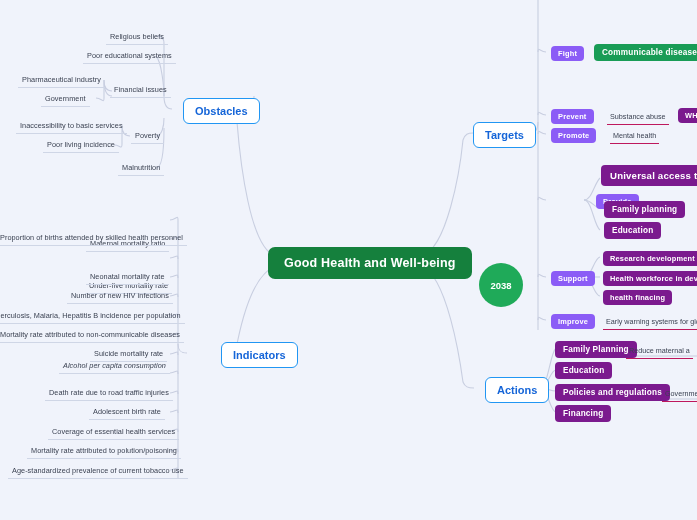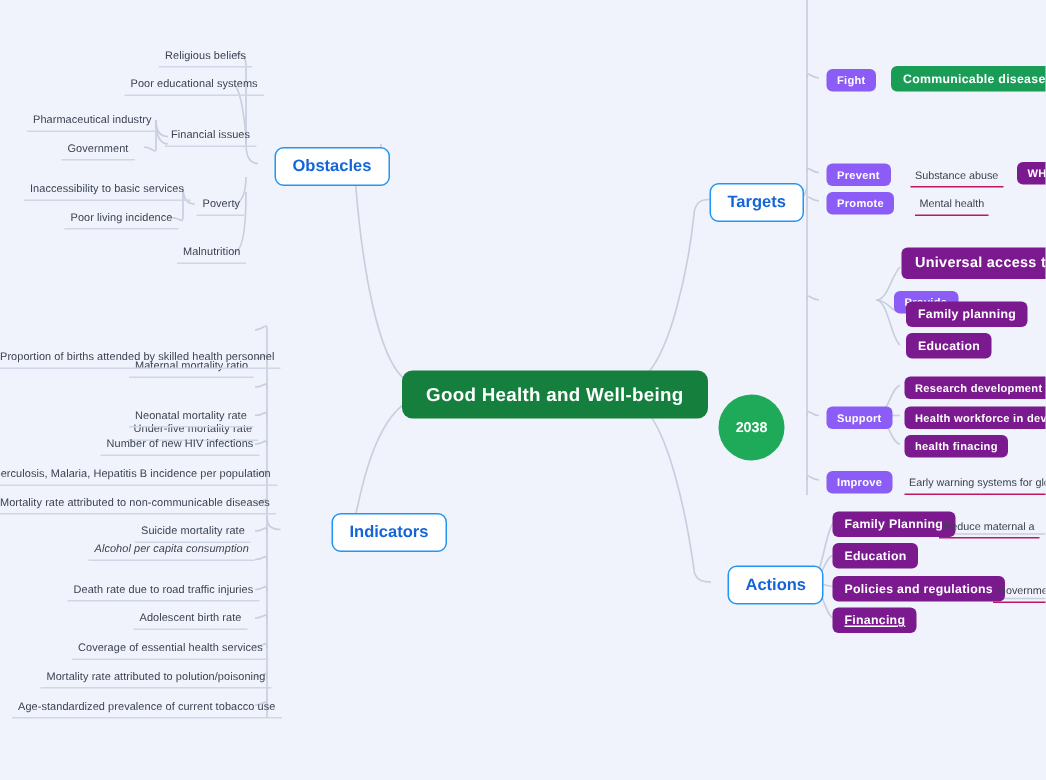--- a/index.html
+++ b/index.html
@@ -178,15 +178,15 @@
   <div class="node plain-right" style="left:603px; top:315px;">Early warning systems for globa</div>
 
   <div class="node chip purple med" style="left:555px; top:341px;">Family Planning</div>
   <div class="node plain-right" style="left:626px; top:344px;">Reduce maternal a</div>
 
   <div class="node chip purple med" style="left:555px; top:362px;">Education</div>
 
   <div class="node chip purple med" style="left:555px; top:384px;">Policies and regulations</div>
   <div class="node plain-right" style="left:662px; top:387px;">Governme</div>
 
-  <div class="node chip purple med" style="left:555px; top:405px;text-decoration:underline;">Financing</div>
+  <div class="node chip purple med" style="left:555px; top:405px;">Financing</div>
 
 </div>
 
 </body></html>

